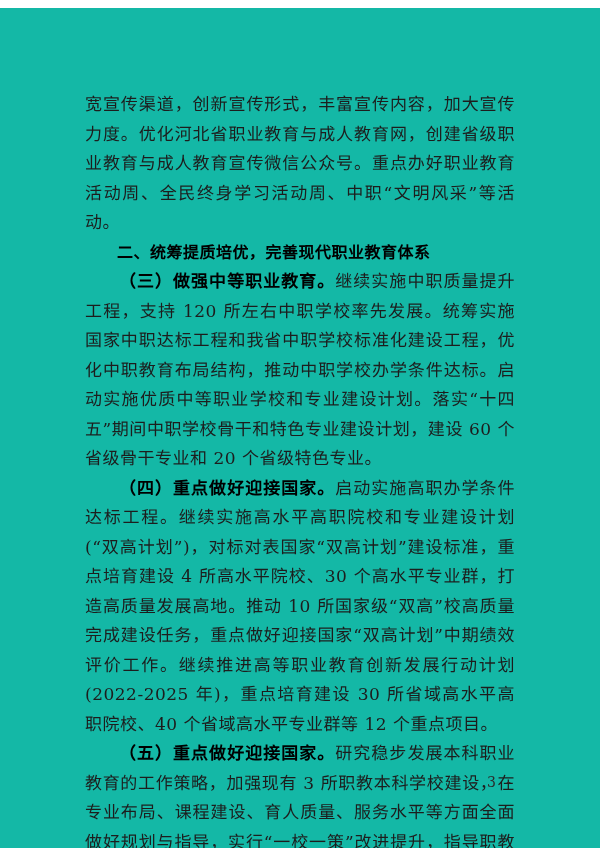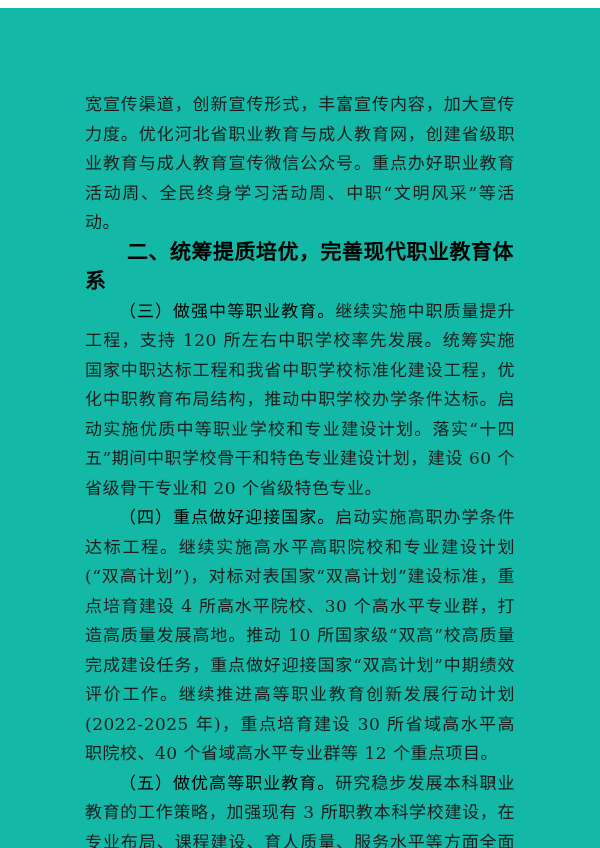--- a/index.html
+++ b/index.html
@@ -31,29 +31,29 @@
     letter-spacing: 0.5px;
     color: #1d1d1d;
   }
   .body-para.indent {
     text-indent: 2em;
   }
   .section-heading {
     margin: 0;
     font-family: "DejaVu Sans", "Liberation Sans", sans-serif;
     font-weight: bold;
-    font-size: 21px;
+    font-size: 16px;
     line-height: 29.5px;
     text-indent: 2em;
     letter-spacing: 0.5px;
     color: #000000;
     text-align: left;
   }
   .lead {
-    font-weight: normal;
+    font-weight: bold;
     color: #000000;
   }
   .page-number {
     position: absolute;
     top: 764px;
     right: 86px;
     font-size: 14px;
     line-height: 20px;
     letter-spacing: 3px;
     color: #2b2b2b;
@@ -67,18 +67,18 @@
   <div class="content">
 
     <p class="body-para">宽宣传渠道，创新宣传形式，丰富宣传内容，加大宣传力度。优化河北省职业教育与成人教育网，创建省级职业教育与成人教育宣传微信公众号。重点办好职业教育活动周、全民终身学习活动周、中职“文明风采”等活动。</p>
 
     <h2 class="section-heading">二、统筹提质培优，完善现代职业教育体系</h2>
 
     <p class="body-para indent"><span class="lead">（三）做强中等职业教育。</span><span>继续实施中职质量提升工程，支持 120 所左右中职学校率先发展。统筹实施国家中职达标工程和我省中职学校标准化建设工程，优化中职教育布局结构，推动中职学校办学条件达标。启动实施优质中等职业学校和专业建设计划。落实“十四五”期间中职学校骨干和特色专业建设计划，建设 60 个省级骨干专业和 20 个省级特色专业。</span></p>
 
     <p class="body-para indent"><span class="lead">（四）重点做好迎接国家。</span><span>启动实施高职办学条件达标工程。继续实施高水平高职院校和专业建设计划(“双高计划”)，对标对表国家“双高计划”建设标准，重点培育建设 4 所高水平院校、30 个高水平专业群，打造高质量发展高地。推动 10 所国家级“双高”校高质量完成建设任务，重点做好迎接国家“双高计划”中期绩效评价工作。继续推进高等职业教育创新发展行动计划(2022-2025 年)，重点培育建设 30 所省域高水平高职院校、40 个省域高水平专业群等 12 个重点项目。</span></p>
 
-    <p class="body-para indent"><span class="lead">（五）做优高等职业教育。</span><span>研究稳步发展本科职业教育的工作策略，加强现有 3 所职教本科学校建设，在专业布局、课程建设、育人质量、服务水平等方面全面做好规划与指导，实行“一校一策”改进提升，指导职教本科高质量发展，努力打</span></p>
+    <p class="body-para indent"><span class="lead">（五）重点做好迎接国家。</span><span>研究稳步发展本科职业教育的工作策略，加强现有 3 所职教本科学校建设，在专业布局、课程建设、育人质量、服务水平等方面全面做好规划与指导，实行“一校一策”改进提升，指导职教本科高质量发展，努力打</span></p>
 
   </div>
 
   <div class="page-number">- 3 -</div>
 </div>
 
 </body></html>

